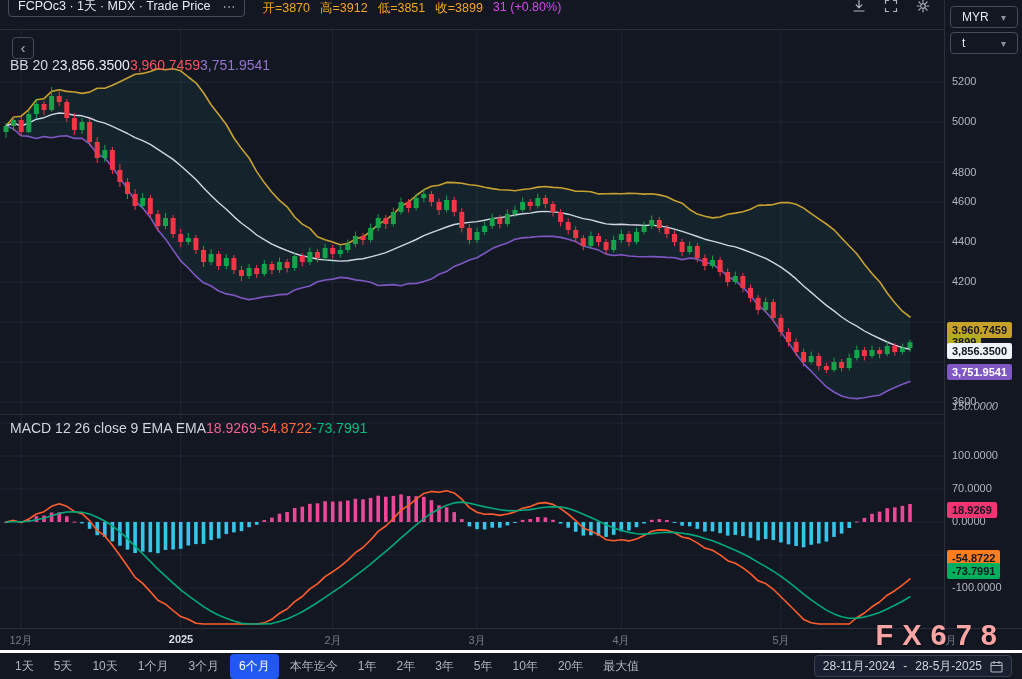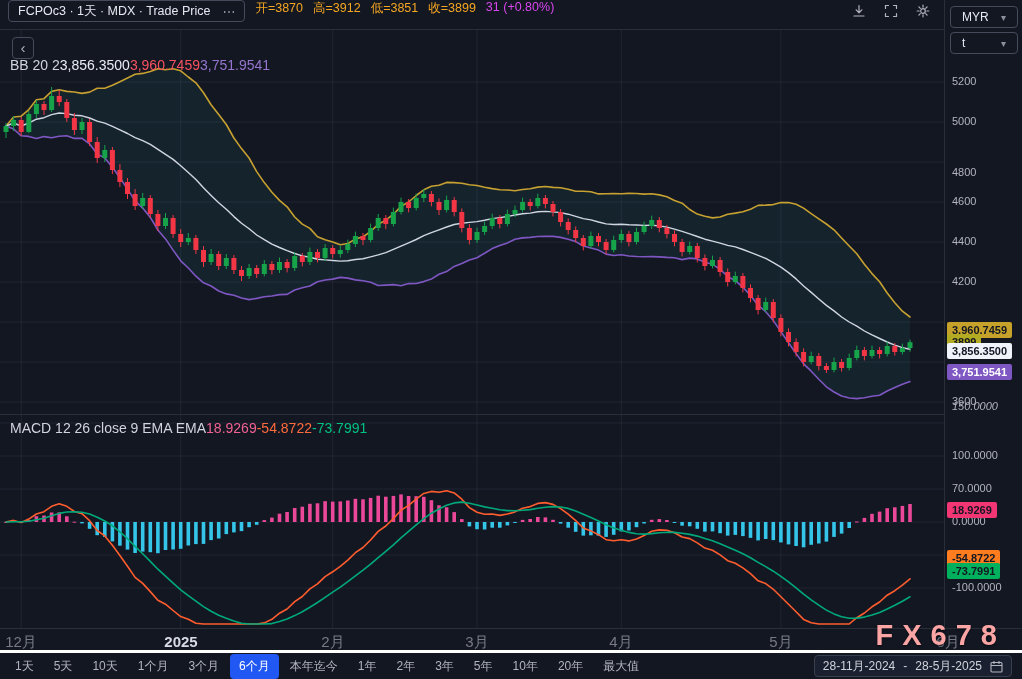--- a/index.html
+++ b/index.html
@@ -1,21 +1,21 @@
 <!DOCTYPE html>
 <html><head>
 <meta charset="utf-8">
 <style>
   *{margin:0;padding:0;box-sizing:border-box}
   html,body{background:#0b0d12}
   #app{position:relative;width:1022px;height:679px;background:#131722;overflow:hidden;
        font-family:"Liberation Sans",sans-serif;color:#d1d4dc}
   svg#chart-svg{position:absolute;left:0;top:0;z-index:1}
   .topbar{position:absolute;left:0;top:0;width:944px;height:30px;border-bottom:1px solid #2a2e39;
-          display:flex;align-items:flex-start;gap:10px;padding:0 8px;background:#131722;z-index:5}
+          display:flex;align-items:flex-end;gap:17px;padding:12px 8px;background:#131722;z-index:5}
   .symbol-box{display:flex;align-items:center;gap:12px;border:1px solid #454a5c;border-radius:4px;
               height:22px;padding:0 9px;font-size:12.5px;color:#e6e9f0;white-space:nowrap;cursor:pointer}
   .more{color:#b2b5be;font-size:13px}
   .ohlc{font-size:12.5px;display:flex;gap:10px;white-space:nowrap}
   .ohlc span{color:#f5a623}
   .ohlc .chg{color:#d946ef}
   .top-icons{margin-left:auto;display:flex;gap:10px;padding-right:2px}
   .icon-btn{width:22px;height:22px;display:flex;align-items:center;justify-content:center;
             background:none;border:none;cursor:pointer}
   .back-btn{position:absolute;left:12px;top:37px;width:22px;height:22px;border:1px solid #454a5c;
@@ -27,21 +27,21 @@
   .pane-sep{position:absolute;left:0;top:414px;width:944px;height:1px;background:#2a2e39;z-index:3}
   .axis-col{position:absolute;left:944px;top:0;width:78px;height:628px;border-left:1px solid #2a2e39;
             background:#131722;z-index:4}
   .select-box{position:absolute;left:5px;width:68px;height:22px;border:1px solid #454a5c;border-radius:4px;
               display:flex;align-items:center;justify-content:space-between;padding:0 11px;font-size:12px;
               color:#e6e9f0;cursor:pointer;background:#131722}
   .caret{color:#8a8f9e;font-size:10px}
   .axis-label{position:absolute;left:7px;font-size:11px;color:#b2b5be}
   .tag{position:absolute;left:2px;font-size:11px;padding:2px 5px;border-radius:2px;font-weight:700;white-space:nowrap}
   .time-axis{position:absolute;left:0;top:628px;width:1022px;height:22px;border-top:1px solid #2a2e39;
-             background:#131722;font-size:15px;color:#787b86;z-index:2}
+             background:#131722;font-size:11px;color:#787b86;z-index:2}
   .time-axis span{position:absolute;top:4px;transform:translateX(-50%)}
   .time-axis span.year{color:#d8dbe3;font-weight:700}
   .toolbar{position:absolute;left:0;top:650px;width:1022px;height:29px;border-top:3px solid #ffffff;
            display:flex;align-items:center;padding:0 6px;background:#131722;z-index:5}
   .ranges{display:flex;align-items:center;gap:2px}
   .range-btn{font-size:12px;color:#b2b5be;background:none;border:none;padding:4px 9px;border-radius:4px;cursor:pointer;white-space:nowrap}
   .range-btn.active{background:#2157f3;color:#ffffff}
   .date-box{margin-left:auto;display:flex;align-items:center;gap:8px;border:1px solid #3a3f4e;background:#1b2030;
             border-radius:4px;height:22px;padding:0 8px;font-size:12px;color:#d1d4dc;margin-right:4px;cursor:pointer;white-space:nowrap}
   .watermark{position:absolute;top:619px;right:16px;font-size:29px;font-weight:700;letter-spacing:9px;

